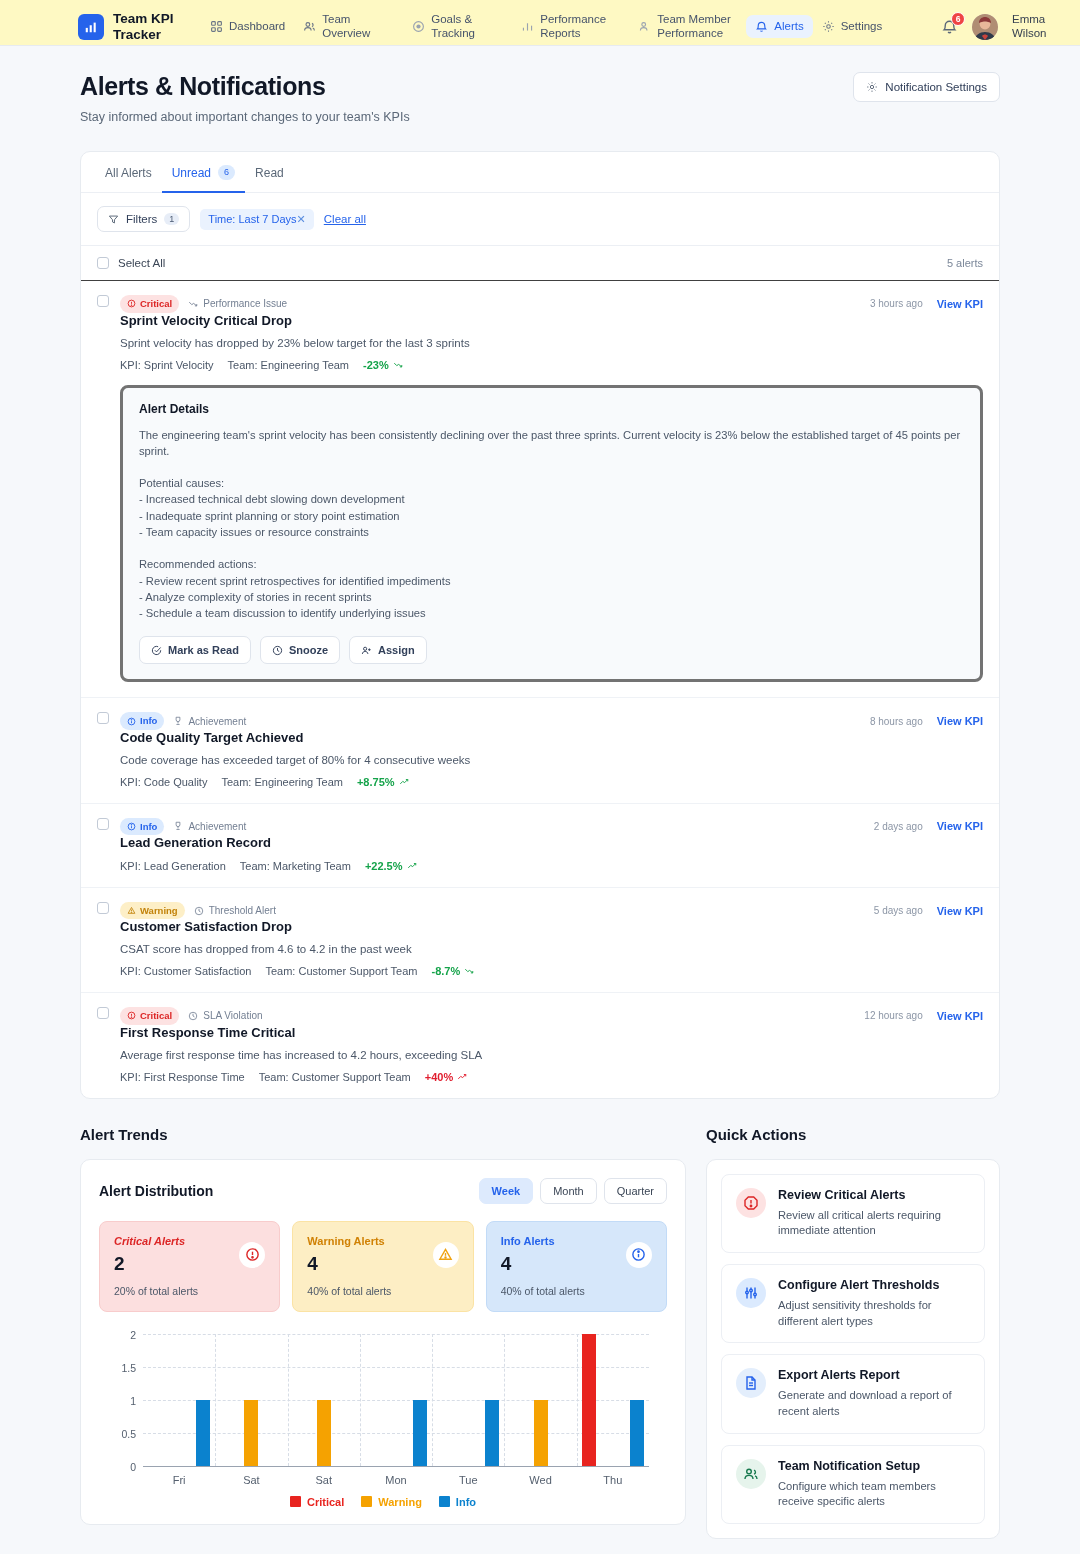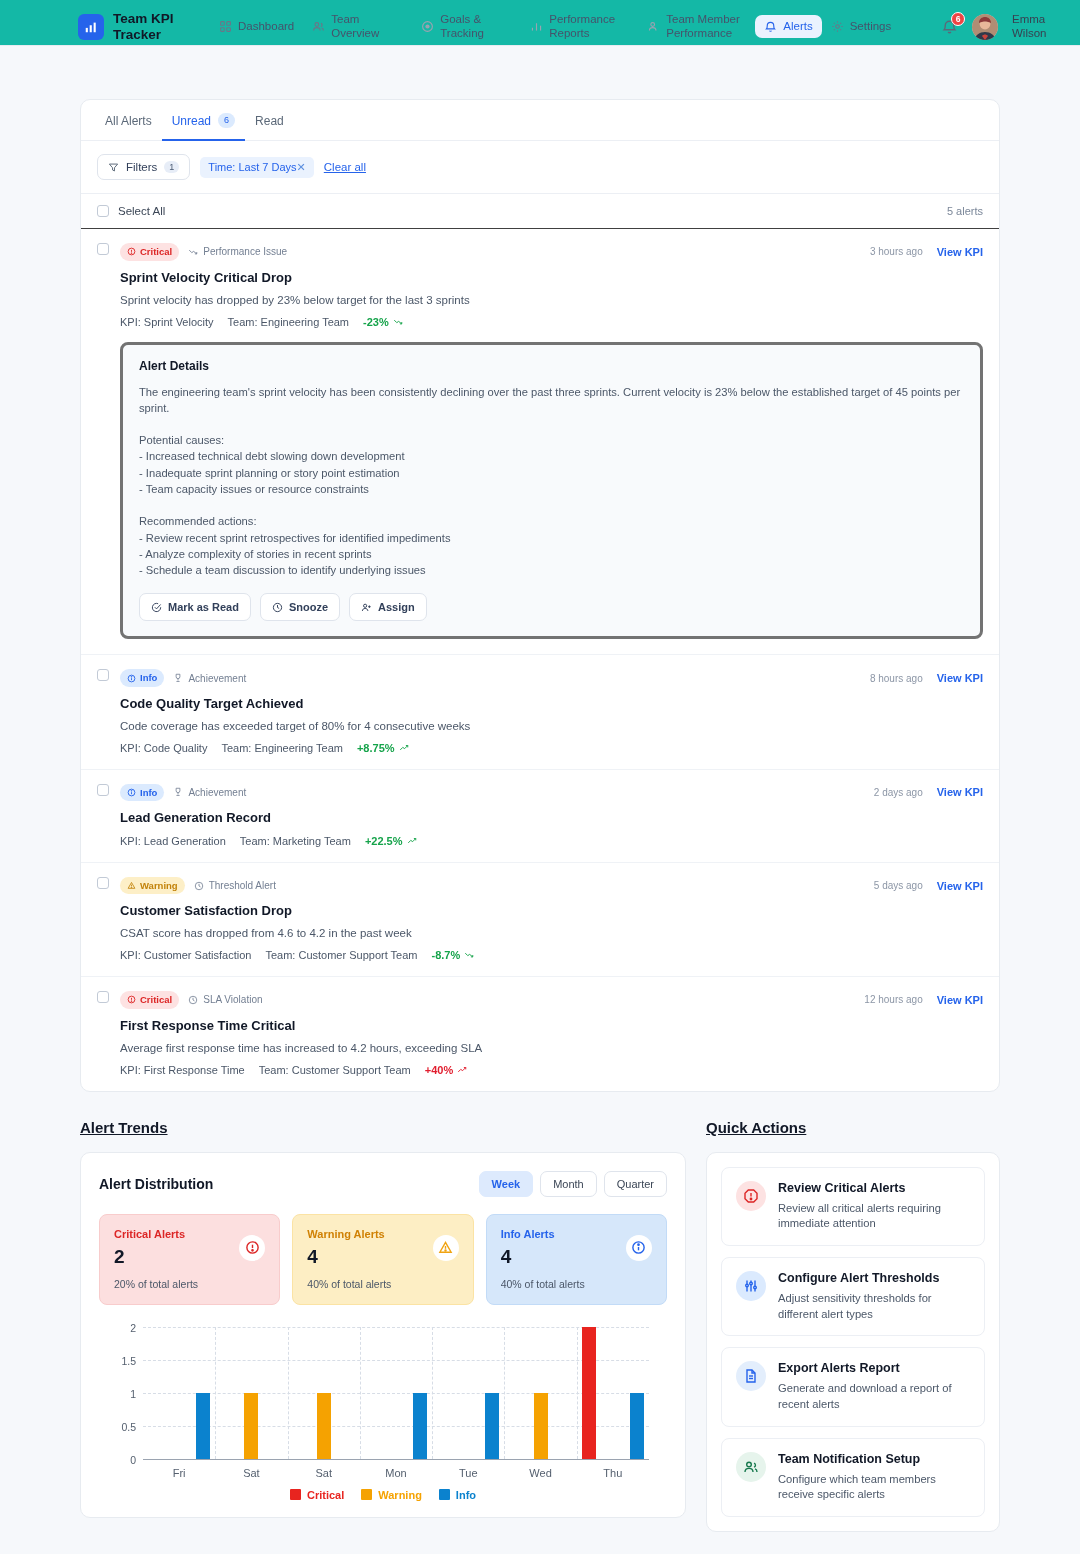--- a/index.html
+++ b/index.html
@@ -7,22 +7,22 @@
   body {
     font-family: "Liberation Sans", sans-serif;
     background: #f6f8fb;
     color: #1e2a3a;
     -webkit-font-smoothing: antialiased;
   }
   .page { width: 1080px; min-height: 1554px; position: relative; }
 
   
   .topnav {
-    height: 46px; background: #14b8a6; border-bottom: 1px solid #e7ebf0;
-    display: flex; align-items: center; padding: 8px 16px 0 78px; gap: 9px;
+    height: 46px; background: #fef9c3; border-bottom: 1px solid #e7ebf0;
+    display: flex; align-items: center; padding: 8px 16px 0 78px; gap: 0;
   }
   .brand { display: flex; align-items: center; gap: 9px; margin-right: 24px; }
   .brand-logo {
     width: 26px; height: 26px; border-radius: 6px; background: #2563eb;
     display: flex; align-items: center; justify-content: center; flex: 0 0 auto;
   }
   .brand-name {
     font-size: 13.5px; font-weight: bold; line-height: 1.18; color: #111827;
     width: 64px;
   }
@@ -115,21 +115,21 @@
     display: inline-flex; align-items: center; gap: 4px; border-radius: 9px;
     padding: 2px 7px; font-size: 9.5px; font-weight: bold; line-height: 1.4;
   }
   .badge.critical { background: #fde2e2; color: #dc2626; }
   .badge.warning  { background: #fdefc7; color: #c2820a; }
   .badge.info     { background: #dbeafe; color: #2563eb; }
   .alert-cat { font-size: 10px; color: #737f92; display: flex; align-items: center; gap: 5px; }
   .alert-meta-right { margin-left: auto; display: flex; align-items: center; gap: 14px; }
   .alert-time { font-size: 10px; color: #8c96a6; }
   .view-kpi { font-size: 11px; color: #2563eb; font-weight: bold; cursor: pointer; }
-  .alert-title { font-size: 13px; font-weight: bold; color: #111827; margin-top: 9px; }
+  .alert-title { font-size: 13px; font-weight: bold; color: #111827; margin-top: 0; }
   .alert-desc { font-size: 11.5px; color: #4b5768; margin-top: 9px; }
   .alert-kpis { display: flex; align-items: center; gap: 14px; margin-top: 10px; font-size: 11px; color: #4b5768; }
   .delta { font-weight: bold; display: inline-flex; align-items: center; gap: 4px; }
   .delta.up-green { color: #15a34a; }
   .delta.up-red { color: #e11d2e; }
 
   
   .details {
     margin-top: 14px; background: #f8fafc; border: 3px solid #737373; border-radius: 8px;
     padding: 14px 16px 15px 16px;
@@ -143,40 +143,40 @@
   .details-actions button {
     display: flex; align-items: center; gap: 6px; background: #fff; border: 1px solid #dfe4ec;
     border-radius: 7px; font-size: 11px; font-weight: bold; color: #32405a;
     padding: 7px 11px; cursor: pointer; font-family: inherit;
   }
 
   
   .bottom { display: flex; gap: 20px; padding: 27px 80px 30px 80px; align-items: flex-start; }
   .col-left { width: 606px; flex: 0 0 606px; }
   .col-right { flex: 1 1 auto; }
-  h2.section-title { font-size: 15px; font-weight: bold; color: #111827; margin-bottom: 16px; text-decoration: underline; }
+  h2.section-title { font-size: 15px; font-weight: bold; color: #111827; margin-bottom: 16px; }
   .trend-card { padding: 18px 18px 16px 18px; }
   .trend-head { display: flex; align-items: center; }
   .trend-head h3 { font-size: 14px; font-weight: bold; color: #111827; }
   .range-group { margin-left: auto; display: flex; gap: 7px; }
   .range-btn {
     border: 1px solid #dfe4ec; background: #fff; border-radius: 7px; font-size: 11px;
     color: #3b4656; padding: 6px 12px; cursor: pointer; font-family: inherit;
   }
   .range-btn.active { background: #ddeafd; border-color: #ddeafd; color: #2563eb; font-weight: bold; }
 
   .stat-row { display: flex; gap: 12px; margin-top: 17px; }
   .stat {
     flex: 1 1 0; border-radius: 8px; padding: 13px 14px 14px 14px; position: relative;
   }
   .stat.critical { background: #fcdfdf; border: 1px solid #f8cccc; }
   .stat.warning  { background: #fdeec4; border: 1px solid #fbe3a4; }
   .stat.info     { background: #d6e7fa; border: 1px solid #c2dbf7; }
   .stat-label { font-size: 11px; font-weight: bold; }
-  .stat.critical .stat-label { color: #dc2626; }
+  .stat.critical .stat-label { color: #dc2626; font-style: italic; }
   .stat.warning  .stat-label { color: #d08104; }
   .stat.info     .stat-label { color: #2563eb; }
   .stat-value { font-size: 19px; font-weight: bold; color: #111827; margin-top: 6px; }
   .stat-note { font-size: 10.5px; color: #4b5768; margin-top: 10px; }
   .stat-icon {
     position: absolute; right: 14px; top: 20px; width: 26px; height: 26px;
     border-radius: 50%; background: #fff; display: flex; align-items: center; justify-content: center;
   }
 
   
@@ -333,20 +333,35 @@
           <circle cx="13" cy="10" r="5.4" fill="#e8b89a"></circle>
           <path d="M7 9c0-4 3-6 6-6s6 2 6 6c0 0-3-1.6-6-1.6S7 9 7 9z" fill="#8c3a3a"></path>
           <path d="M10 22c1.5-2 4.5-2 6 0l-3 4z" fill="#c8443c"></path>
         </svg>
       </div>
       <div class="user-name">Emma Wilson</div>
     </div>
   </div>
 
   <div class="wrap">
+    <div class="pagehead">
+      <div>
+        <h1 class="page-title">Alerts &amp; Notifications</h1>
+        <div class="page-sub">Stay informed about important changes to your team's KPIs</div>
+      </div>
+      <button class="btn-outline">
+        <span class="ico">
+          <svg width="12" height="12" viewBox="0 0 16 16" fill="none" stroke="#5b6878" stroke-width="1.3">
+            <circle cx="8" cy="8" r="2.2"></circle>
+            <path d="M8 1.6v1.6M8 12.8v1.6M1.6 8h1.6M12.8 8h1.6M3.5 3.5l1.1 1.1M11.4 11.4l1.1 1.1M12.5 3.5l-1.1 1.1M4.6 11.4l-1.1 1.1"></path>
+          </svg>
+        </span>
+        <span>Notification Settings</span>
+      </button>
+    </div>
 
     <div class="card alerts-card">
 
       <div class="tabs">
         <div class="tab">
           <span>All Alerts</span>
         </div>
         <div class="tab active">
           <span>Unread</span>
           <span class="tab-count">6</span>

